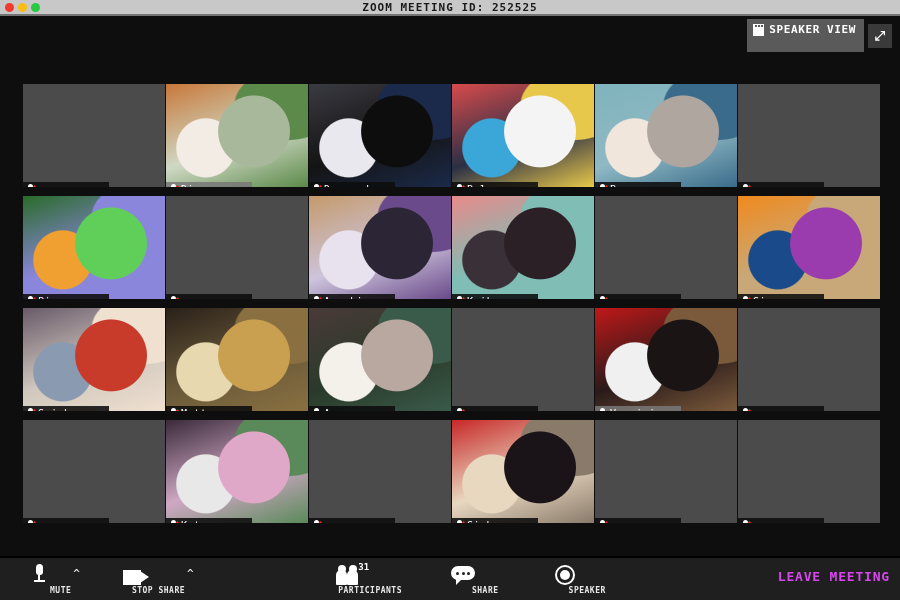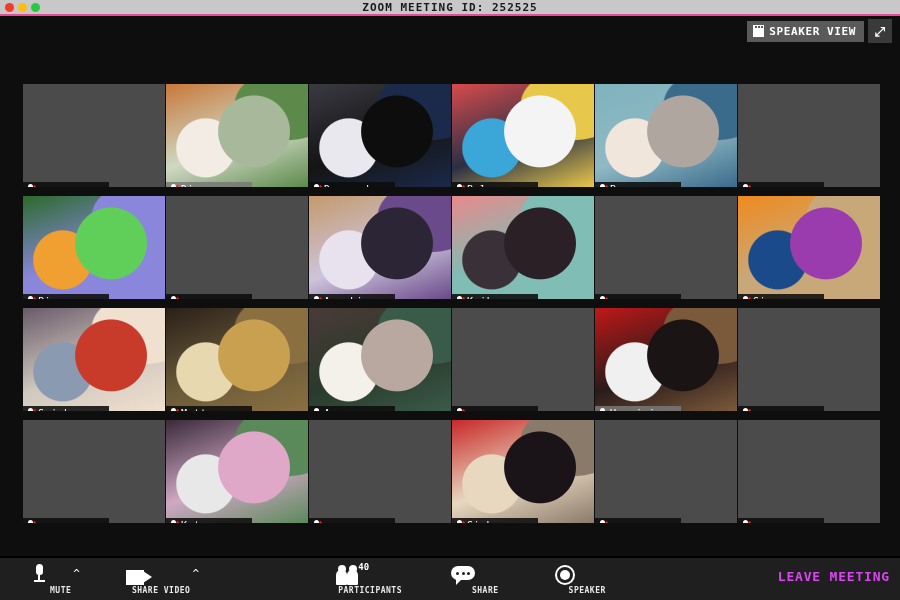--- a/index.html
+++ b/index.html
@@ -9,21 +9,21 @@
     overflow: hidden;
     background: #000;
     font-family: "DejaVu Sans Mono", "Liberation Mono", monospace;
   }
   #app { position: relative; width: 900px; height: 600px; background: #0e0e0e; }
 
   
   .titlebar {
     position: absolute; left: 0; top: 0; width: 900px; height: 16px;
     background: #c8c8c8;
-    border-bottom: 2px solid #ec4899;
+    border-bottom: 2px solid #737373;
     display: flex; align-items: center;
   }
   .lights { position: absolute; left: 5px; top: 3px; display: flex; gap: 4px; }
   .light { width: 9px; height: 9px; border-radius: 50%; }
   .light.red { background: #f33a2c; }
   .light.yellow { background: #fbbd12; }
   .light.green { background: #27c93f; }
   .title-text {
     width: 100%; text-align: center;
     font-size: 11px; letter-spacing: 1px; color: #1a1a1a;
@@ -31,21 +31,21 @@
     font-family: "DejaVu Sans Mono", "Liberation Mono", monospace;
   }
 
   
   .topbar {
     position: absolute; right: 8px; top: 19px;
     display: flex; align-items: center; gap: 4px;
   }
   .speaker-view-btn {
     display: flex; align-items: center; gap: 5px;
-    background: #5a5a5a; padding: 4px 8px 4px 6px;
+    background: #5a5a5a; padding: 4px 8px 16px 6px;
     color: #fff; font-size: 11px; letter-spacing: 0.6px; font-weight: bold;
     cursor: pointer;
   }
   .grid-icon {
     display: inline-block; width: 11px; height: 12px; background: #fff;
     position: relative;
   }
   .grid-icon::before {
     content: ""; position: absolute; left: 2px; top: 1px;
     width: 2px; height: 2px; background: #5a5a5a;
@@ -415,34 +415,34 @@
         <span class="lbl">MUTE</span>
       </div>
       <span class="caret">^</span>
       <div class="tb-item" style="margin-left:6px;">
         <div class="ic">
             <span class="cam">
           <span class="box"></span>
               <span class="tri"></span>
             </span>
           </div>
-        <span class="lbl">SHARE VIDEO</span>
+        <span class="lbl">STOP SHARE</span>
       </div>
       <span class="caret">^</span>
     </div>
 
     <div class="tb-center">
       <div class="tb-item">
         <div class="ic">
             <span class="ppl">
           <span class="h1"></span>
               <span class="h2"></span>
               <span class="p1"></span>
               <span class="p2"></span>
-          <span class="badge">40</span>
+          <span class="badge">31</span>
         </span>
           </div>
         <span class="lbl">PARTICIPANTS</span>
       </div>
       <div class="tb-item">
         <div class="ic">
             <span class="chat-b">
           <span class="bub"></span>
               <span class="tail"></span>
           <span class="d d1"></span>

